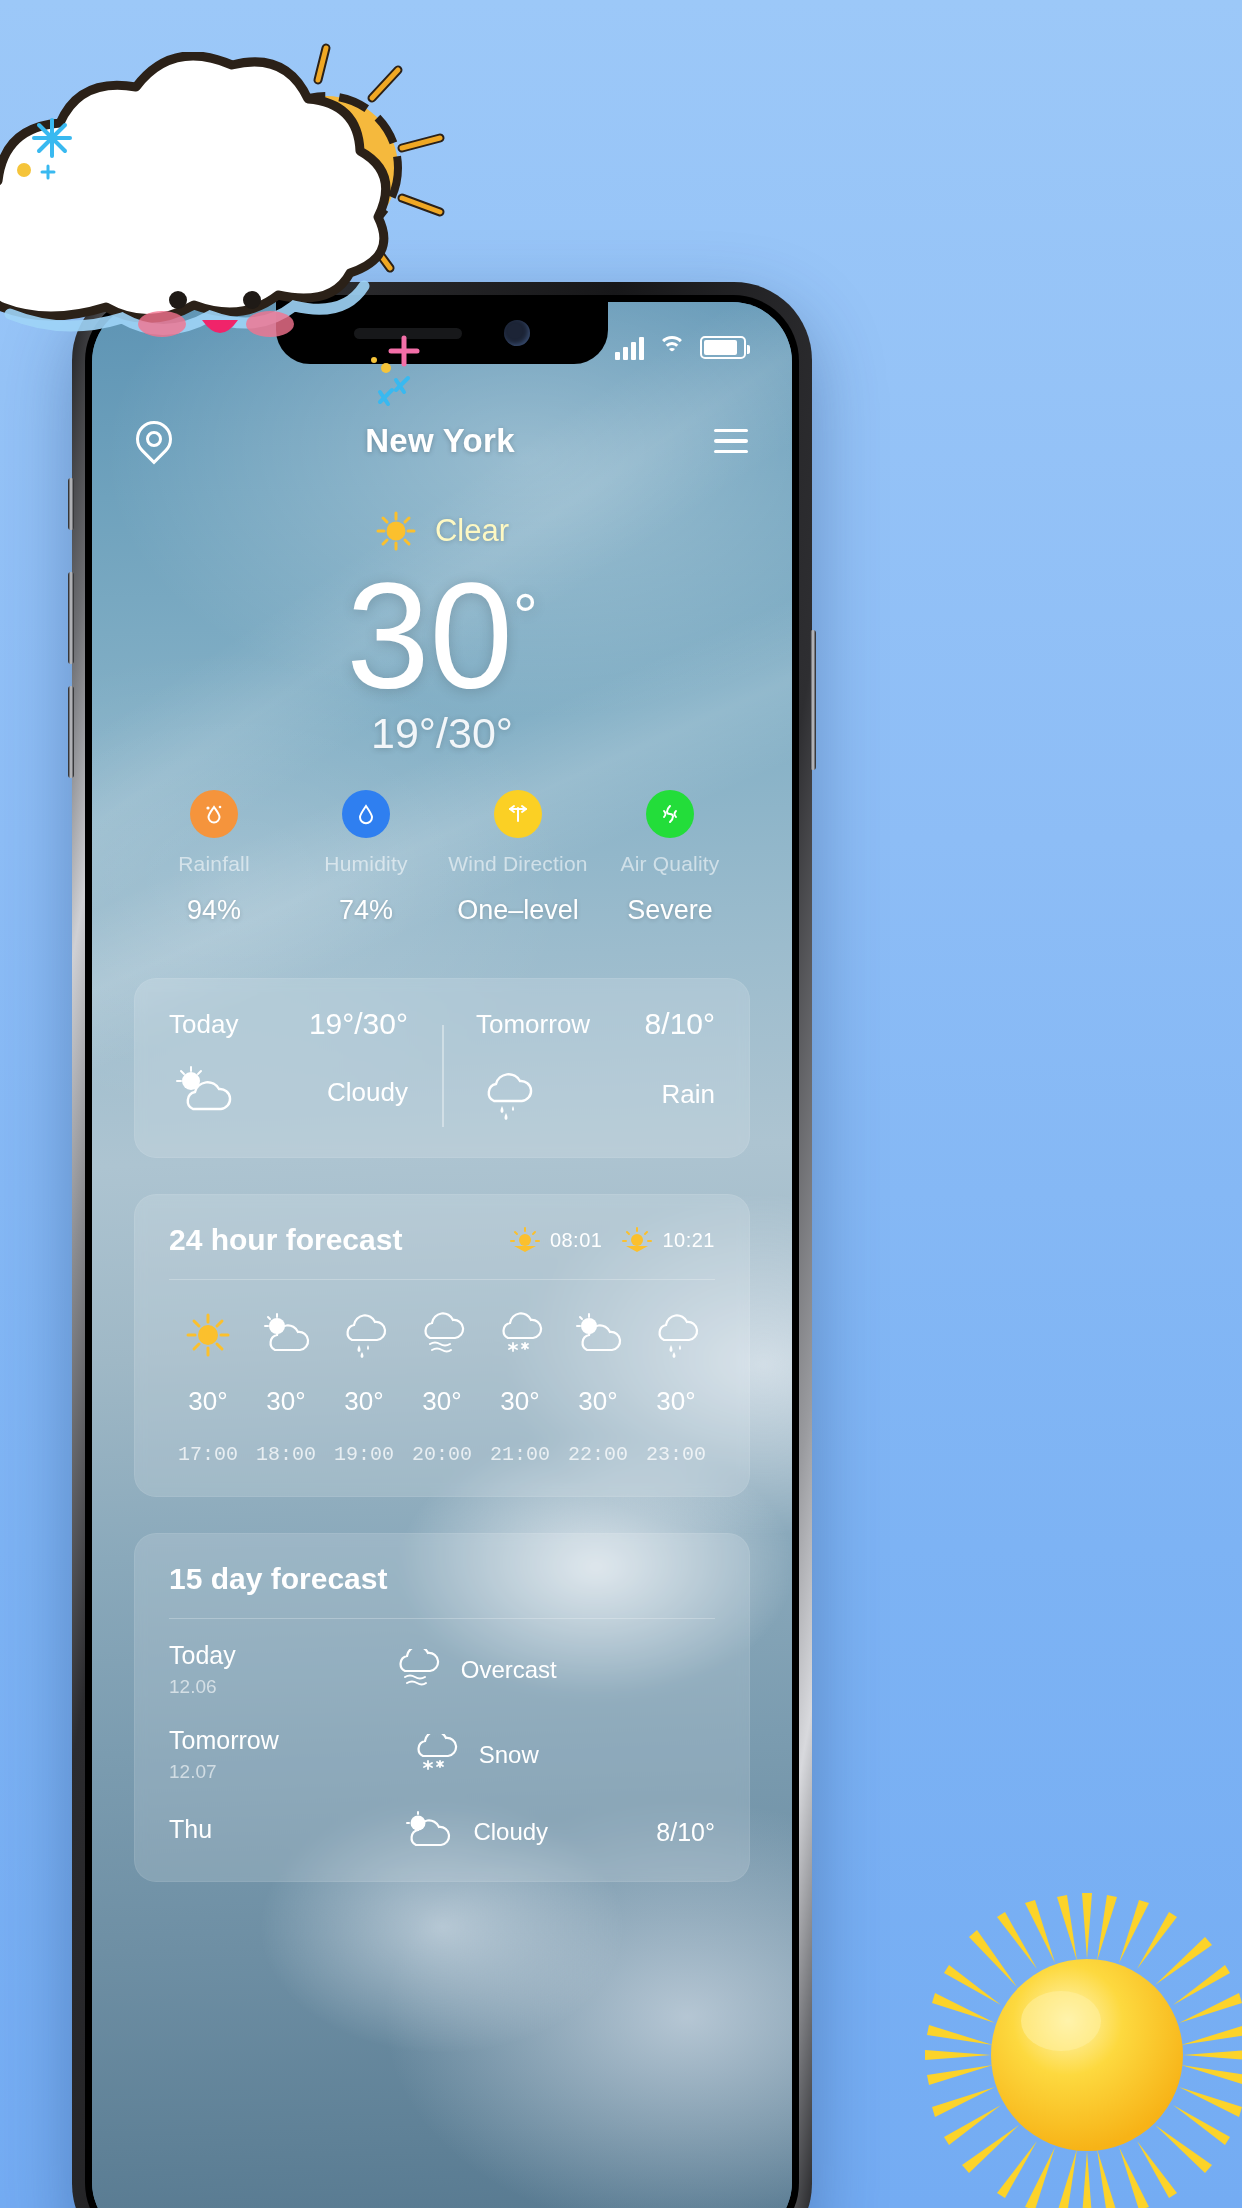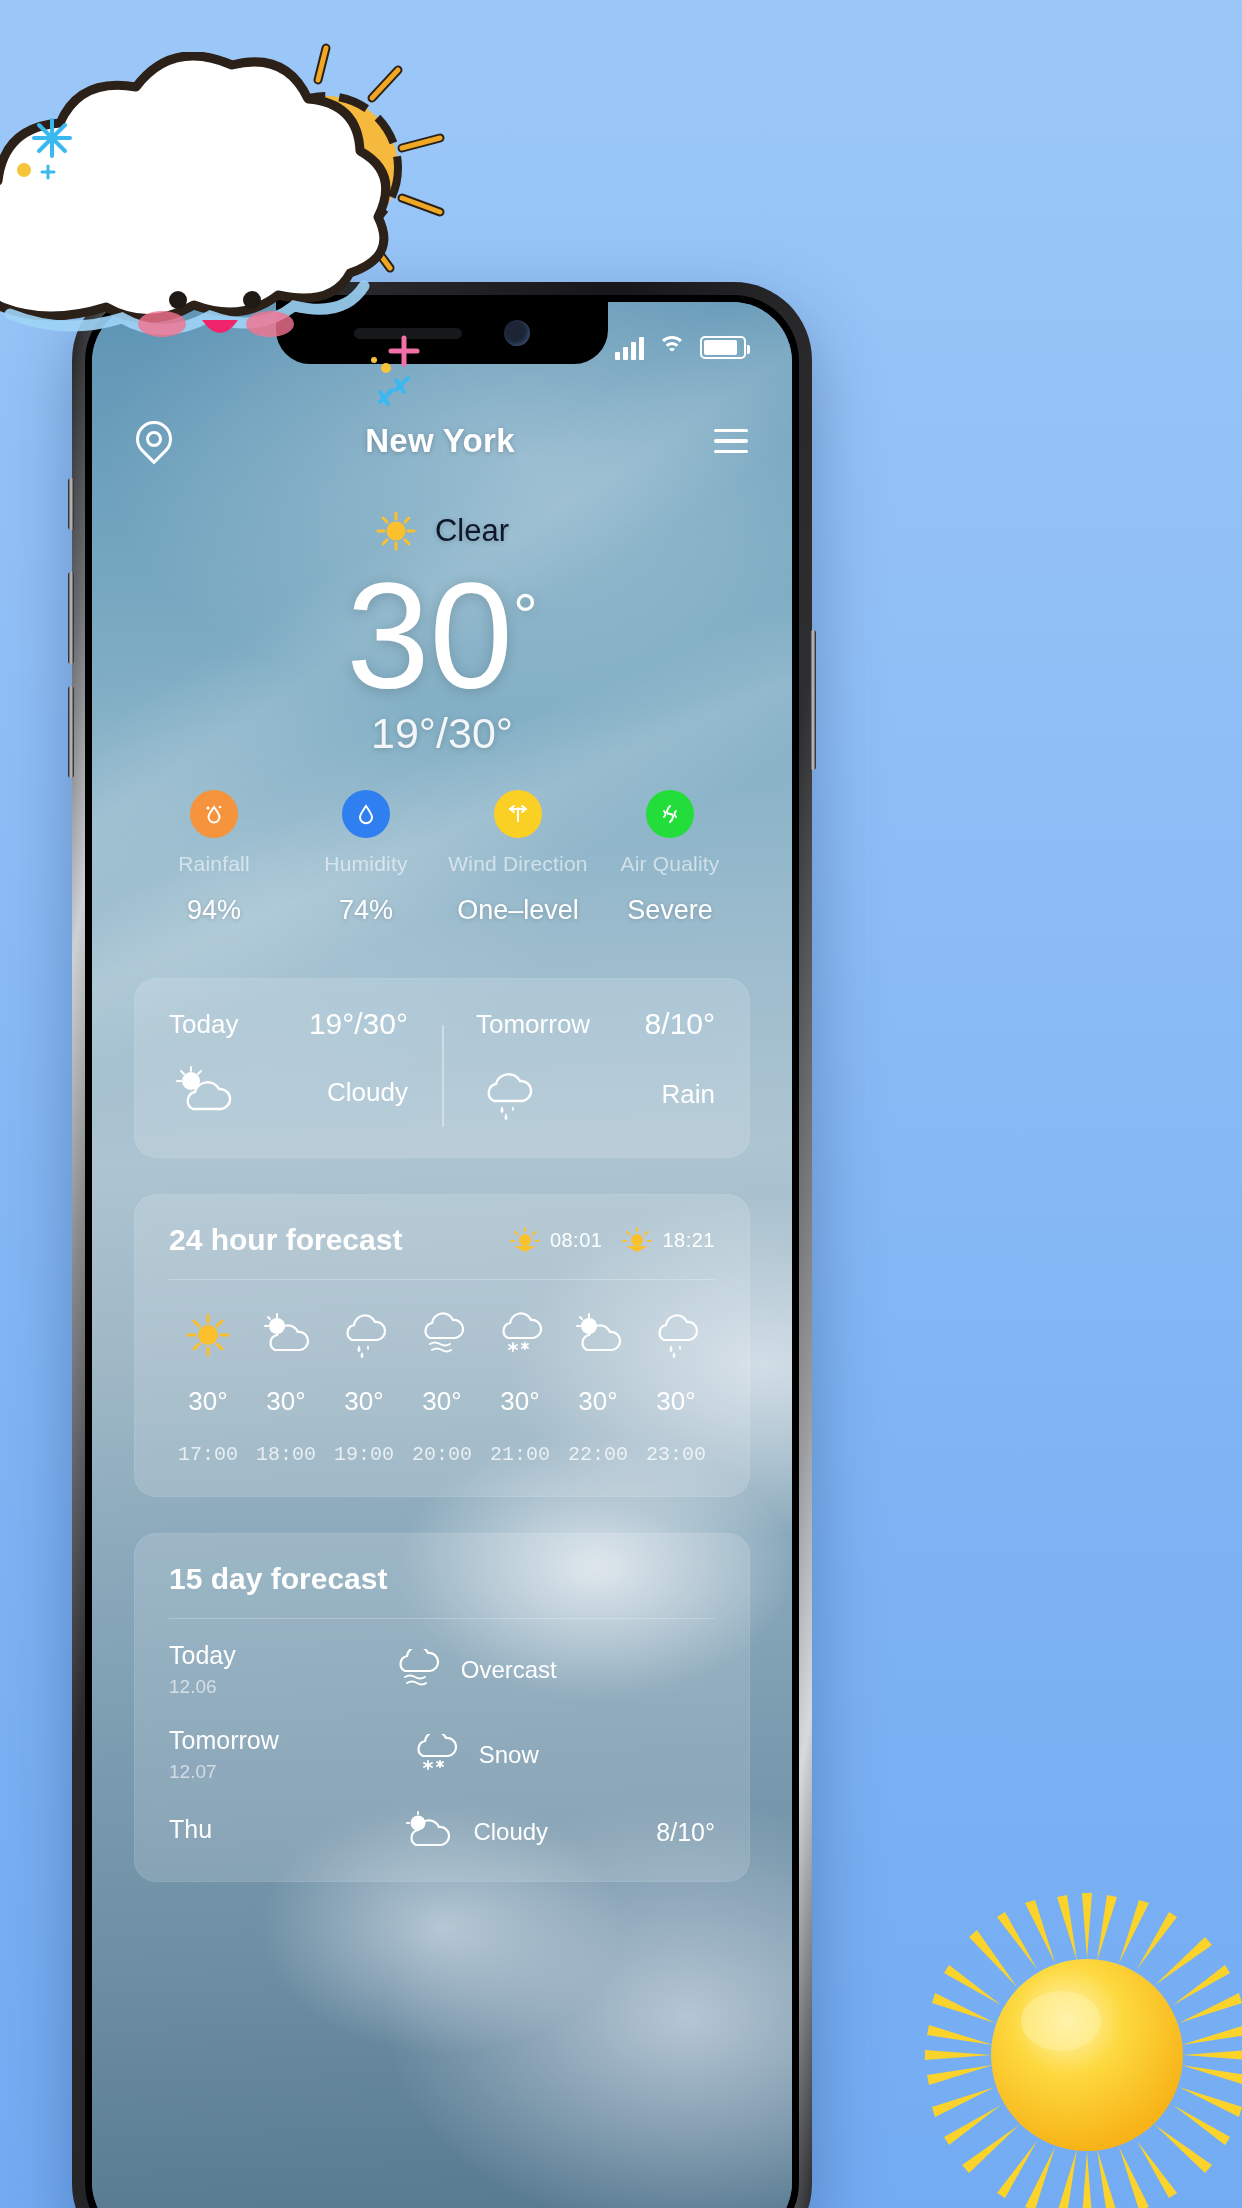--- a/index.html
+++ b/index.html
@@ -107,21 +107,21 @@
   .pin::before { content:""; position:absolute; left:0; top:0; width:30px; height:30px;
                  border:3px solid #fff; border-radius:50% 50% 50% 0; transform:rotate(-45deg); }
   .pin::after  { content:""; position:absolute; left:10px; top:10px; width:10px; height:10px;
                  border:3px solid #fff; border-radius:50%; }
   .menu { width:34px; display:flex; flex-direction:column; gap:7px; }
   .menu i { display:block; height:3.5px; background:#fff; border-radius:2px; }
 
   
   .current { position:relative; z-index:5; text-align:center; padding-top:26px; }
   .cond-row { display:flex; align-items:center; justify-content:center; gap:18px; }
-  .cond-txt { font-size:31px; color:#0f172a; text-shadow:0 1px 5px rgba(0,0,0,.2); }
+  .cond-txt { font-size:31px; color:#fef9c3; text-shadow:0 1px 5px rgba(0,0,0,.2); }
   .bigtemp {
     font-size:150px; color:#fff; line-height:1.02; font-weight:300;
     margin-top:8px; position:relative; display:inline-block;
     text-shadow:0 2px 14px rgba(0,0,0,.17);
   }
   .bigtemp sup { font-size:62px; vertical-align:super; font-weight:300; }
   .range { font-size:43px; color:#f2f6f9; margin-top:-4px; text-shadow:0 1px 6px rgba(0,0,0,.2); }
 
   
   .metrics { display:flex; z-index:5; position:relative; margin-top:32px; padding:0 46px; }
@@ -420,21 +420,21 @@
                 <circle cx="15" cy="13" r="6" fill="#FBC02D"></circle>
                 <g stroke="#FBC02D" stroke-width="2" stroke-linecap="round">
                   <line x1="15" y1="1" x2="15" y2="4"></line>
                     <line x1="5" y1="5" x2="7" y2="7"></line>
                   <line x1="25" y1="5" x2="23" y2="7"></line>
                     <line x1="1" y1="14" x2="4" y2="14"></line>
                     <line x1="26" y1="14" x2="29" y2="14"></line>
                 </g>
                 <path d="M4 19 h22 l-11 6 z" fill="#FBC02D"></path>
               </svg>
-              <div class="suns-t">18:21</div>
+              <div class="suns-t">10:21</div>
             </div>
           </div>
           <div class="divider"></div>
 
           <div class="hours">
             <div class="hour">
               <div class="h-icon">
                 <svg width="46" height="46" viewBox="0 0 46 46">
                   <circle cx="23" cy="23" r="10" fill="#FBC02D"></circle>
                   <g stroke="#FBC02D" stroke-width="3" stroke-linecap="round">

